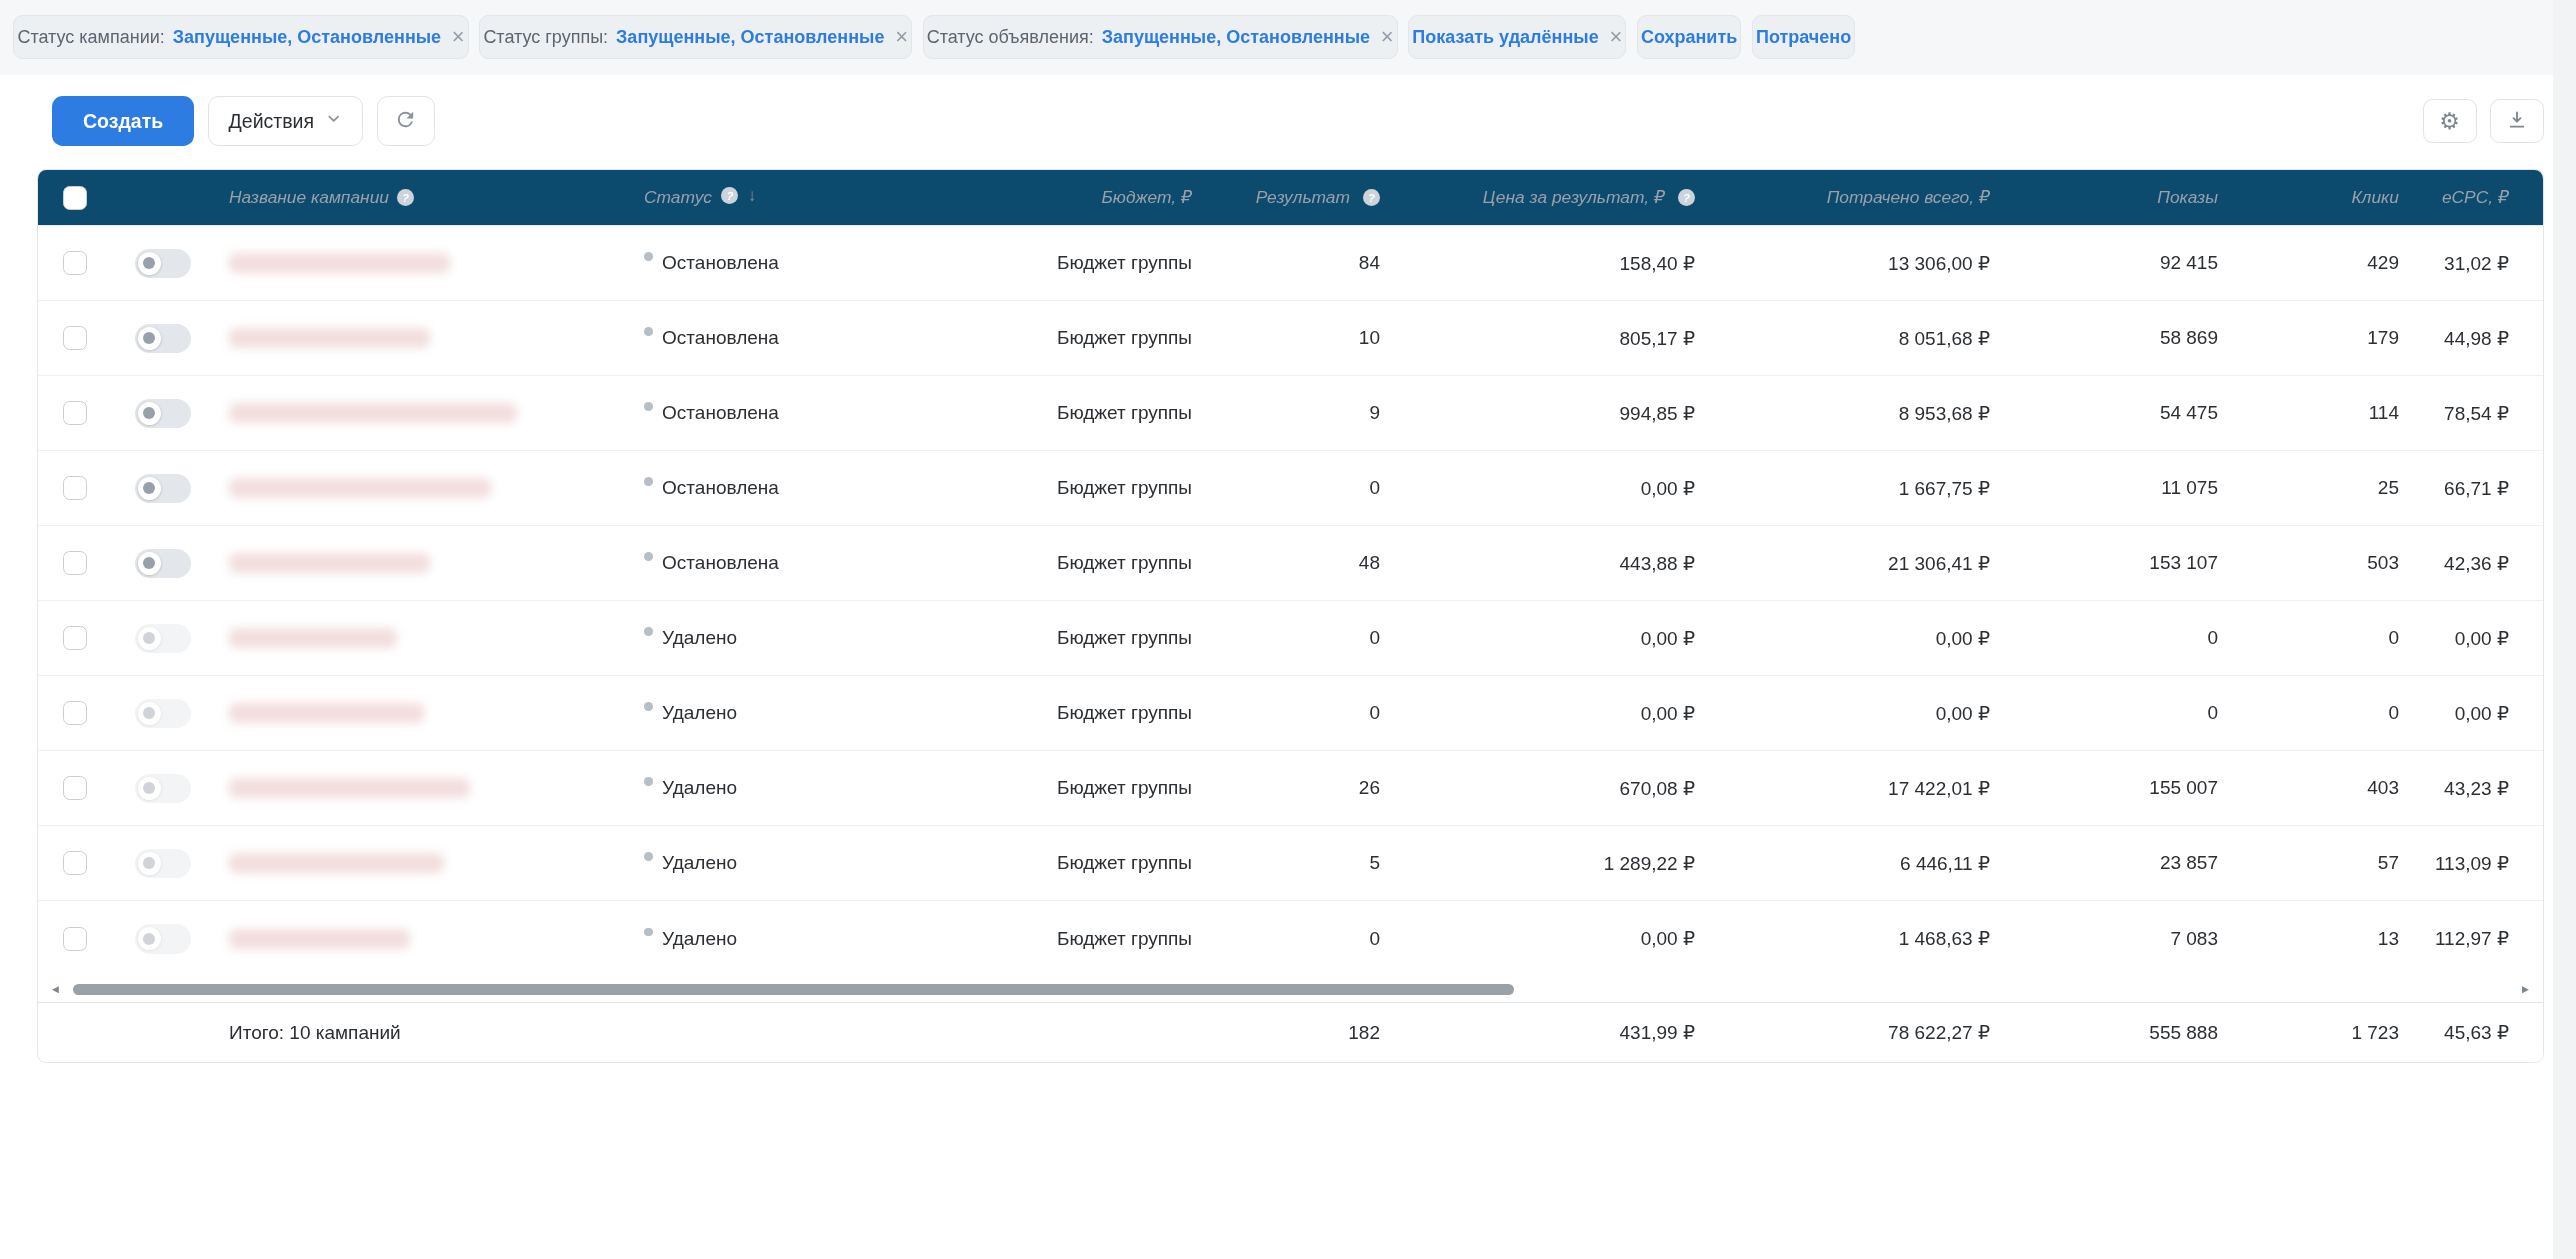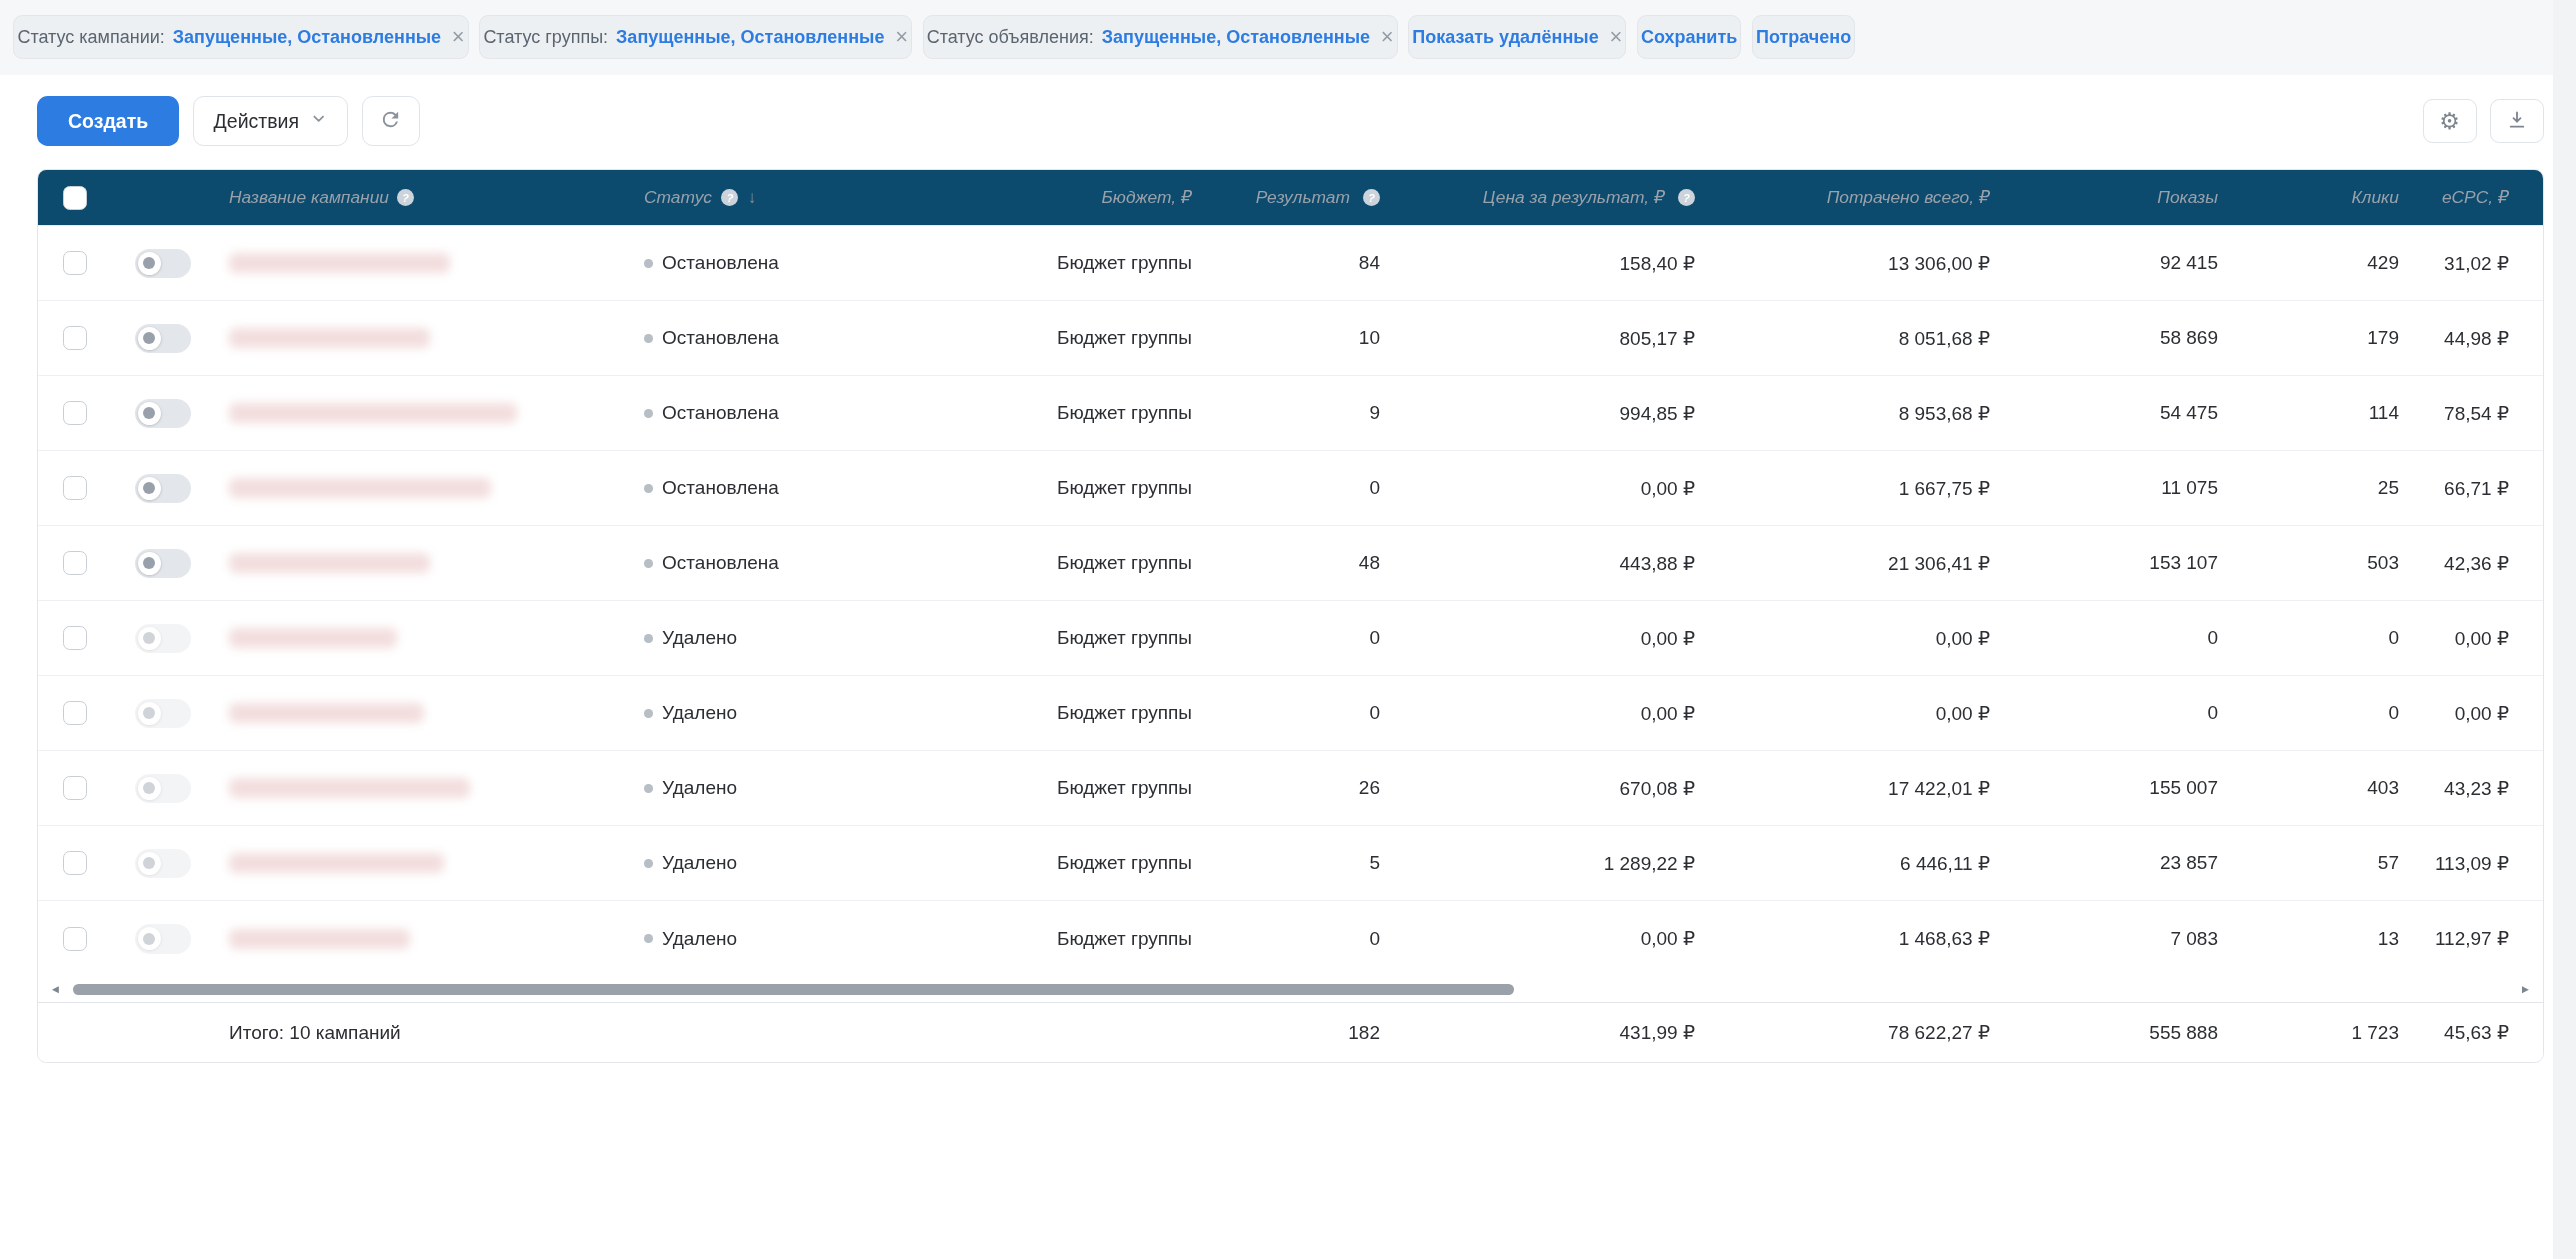--- a/index.html
+++ b/index.html
@@ -17,40 +17,40 @@
   .chip.chip-btn{color:var(--accent);font-weight:700;}
 
   
   .tabs{display:flex;margin:20px 34px 0 37px;border-bottom:1.3px solid #e6e9ed;}
   .tab{padding:9.4px 20px 17.4px;font-size:19.5px;color:#6e7883;cursor:pointer;}
   .tab.active{color:#1f2328;font-weight:700;border-bottom:4px solid #33383f;margin-bottom:-1.3px;}
 
   
   .toolbar{display:flex;align-items:center;gap:13.4px;margin:21.5px 32px 0 37px;}
   .btn-create{background:var(--accent);color:#fff;font-size:19.5px;font-weight:600;border:none;
-    border-radius:10.7px;height:50px;padding:0 31px;display:inline-flex;align-items:center;cursor:pointer;}
+    border-radius:10.7px;height:50px;padding:0 31px;display:inline-flex;align-items:center;cursor:pointer;margin-left:15px;}
   .btn-actions{background:#fff;border:1.3px solid #dfe4e9;border-radius:10.7px;height:50px;padding:0 20px;
     display:inline-flex;align-items:center;gap:10.7px;font-size:19.5px;color:#2b2e33;cursor:pointer;}
   .btn-iconframe{background:#fff;border:1.3px solid #dfe4e9;border-radius:10.7px;height:50px;width:58px;
     display:inline-flex;align-items:center;justify-content:center;cursor:pointer;}
   .toolbar-spacer{flex:1;}
   .btn-small{background:#fff;border:1.3px solid #dfe4e9;border-radius:9.4px;height:44px;width:54px;
     display:inline-flex;align-items:center;justify-content:center;cursor:pointer;}
   .gear-glyph{font-family:"DejaVu Sans",sans-serif;font-size:23px;color:#7d858e;line-height:1;}
   .icon-svg{display:block;}
 
   
   .table-card{margin:23px 32px 0 37px;border:1.3px solid #e2e6ea;border-radius:9.4px;overflow:hidden;background:#fff;}
   .grid-row{display:grid;grid-template-columns:74px 101px 423px 402px 154px 188px 315px 295px 228px 181px 1fr;
     align-items:center;}
   .cell{min-width:0;}
   .num{text-align:right;}
   .c-last{padding-right:34px;}
   .c-name{padding-left:16px;display:flex;align-items:center;gap:8px;}
-  .c-status{display:flex;align-items:center;gap:9.4px;padding-left:8px;}
+  .c-status{display:flex;gap:9.4px;padding-left:8px;}
   .c-check{display:flex;justify-content:center;}
   .c-toggle{display:flex;justify-content:center;}
 
   .thead{height:56px;color:#99a1aa;font-size:17.4px;border-bottom:1.3px solid #e9ecef;background:#0c4a6e;font-style:italic;}
   .thead .hdr-inline{display:inline-flex;align-items:center;gap:13px;justify-content:flex-end;}
   .info-badge{display:inline-flex;align-items:center;justify-content:center;width:17px;height:17px;
     border-radius:50%;background:#ccd3da;color:#fff;font-size:11.4px;font-weight:700;flex:none;}
   .sort-arrow{color:#8a929b;font-size:17px;line-height:1;}
 
   .trow{height:75px;border-bottom:1.3px solid #eef0f3;background:#fff;font-size:19px;color:#2b2e33;}

